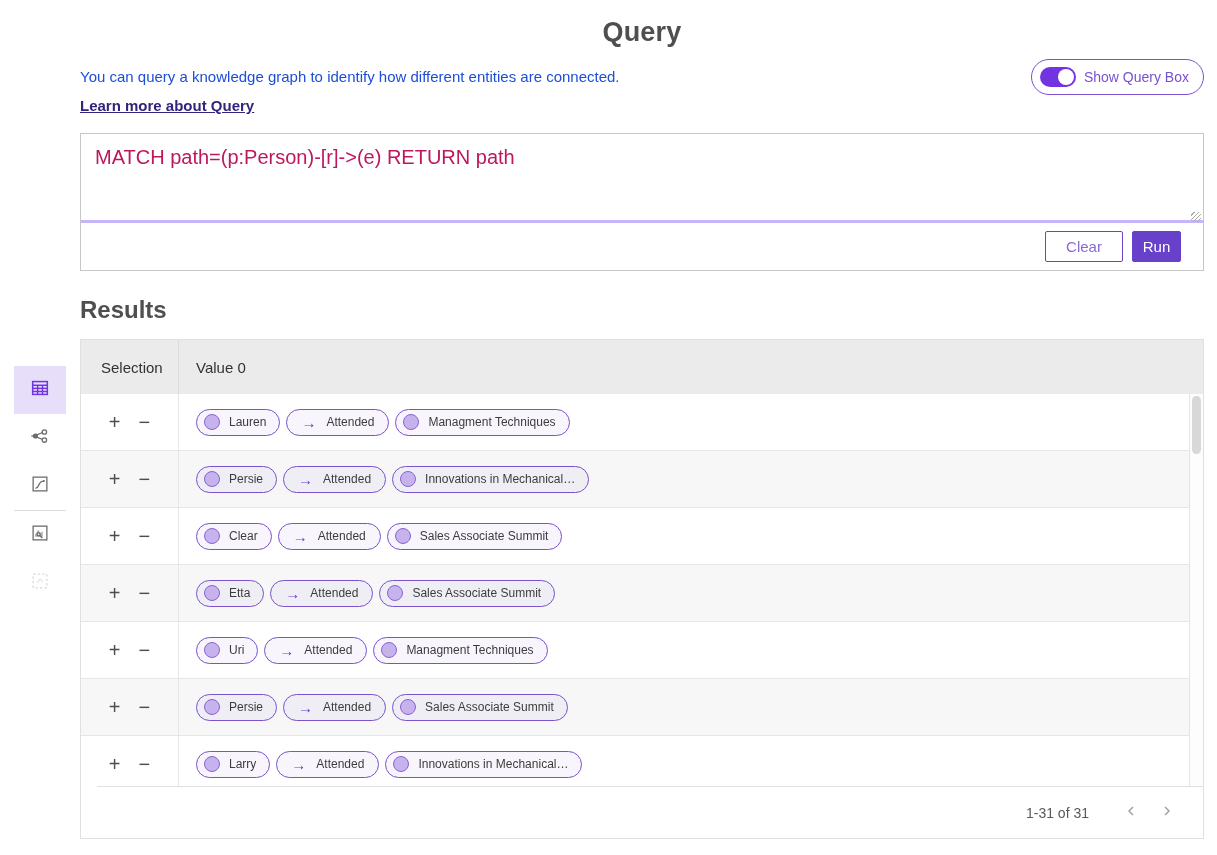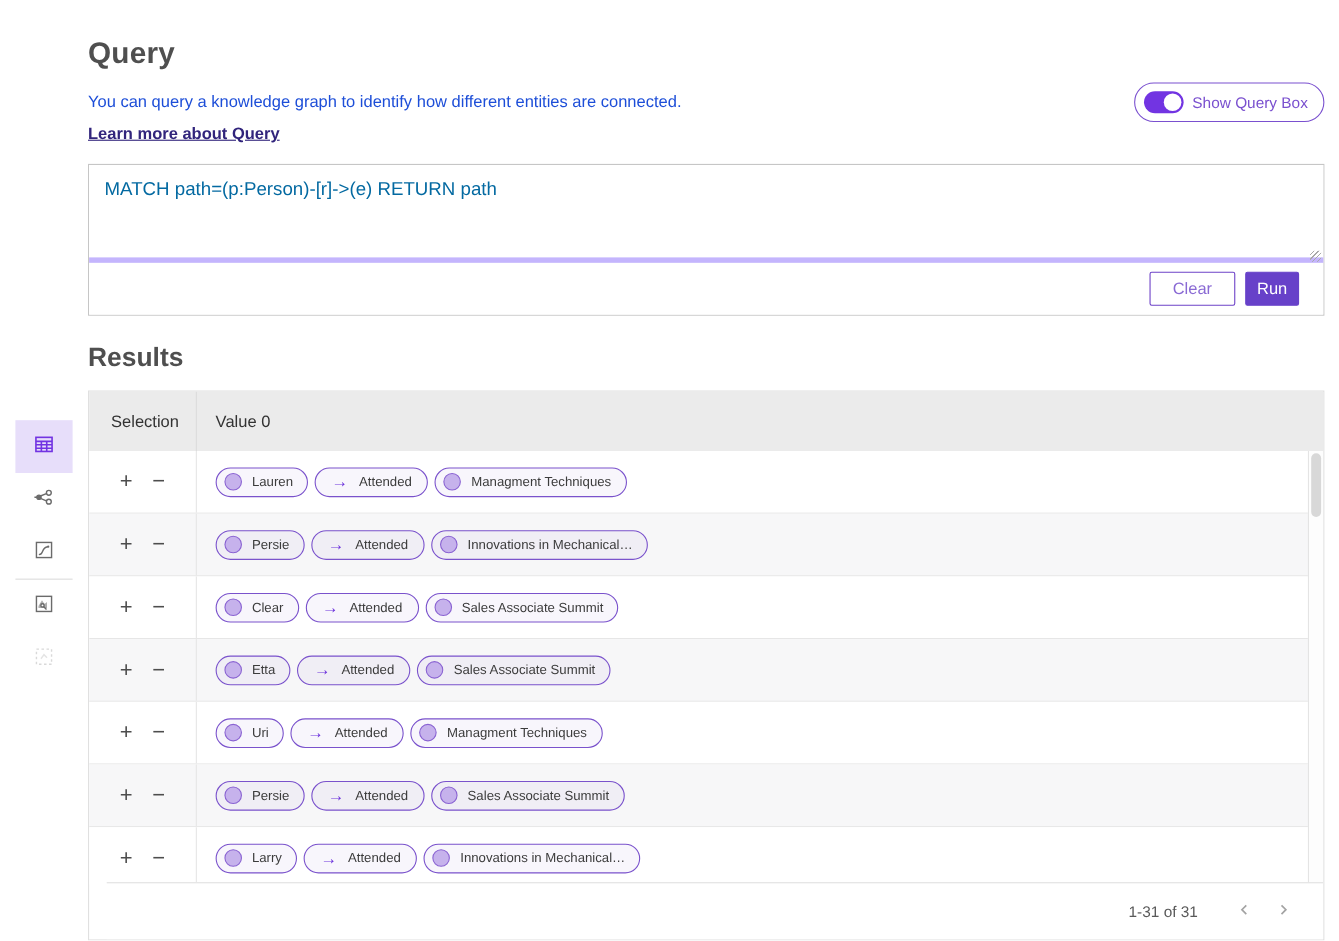--- a/index.html
+++ b/index.html
@@ -8,22 +8,22 @@
     width: 1217px; height: 855px;
     font-family: "Liberation Sans", sans-serif;
     color: #4a4a4a;
     overflow: hidden;
     position: relative;
   }
   .page { position: absolute; left: 0; top: 0; width: 1217px; height: 855px; }
   .content { position: absolute; left: 80px; top: 0; width: 1124px; }
 
   h1.page-title {
-    margin-top: 33px;
-    font-size: 27px; font-weight: 700; color: #4f4f4f; letter-spacing: .2px;
+    margin-top: 17px;
+    font-size: 27px; font-weight: 700; color: #4f4f4f; letter-spacing: .2px; text-align: center;
   }
   .intro-row { position: relative; margin-top: 20px; }
   .page-desc { font-size: 15px; color: #1d4ed8; }
   .learn-link {
     display: inline-block; margin-top: 12px;
     font-size: 15px; font-weight: 700; color: #31247c;
     text-decoration: underline; cursor: pointer;
   }
   .toggle-pill {
     position: absolute; right: 0; top: -9px;
@@ -41,23 +41,23 @@
     width: 16px; height: 16px; border-radius: 50%; background: #fff;
   }
   .toggle-label { font-size: 14px; color: #7a50cf; white-space: nowrap; }
 
   .query-container {
     position: relative; margin-top: 18px;
     border: 1px solid #c6c6c6; background: #fff;
   }
   .query-input {
     display: block; width: 100%; height: 89px; resize: none;
-    border: none; border-bottom: 5px solid #c4b5fd; outline: none;
+    border: none; border-bottom: 3px solid #c4b5fd; outline: none;
     padding: 12px 14px; font-family: "Liberation Sans", sans-serif;
-    font-size: 17px; color: #0369a1; background: #fff;
+    font-size: 20px; color: #be185d; background: #fff;
   }
   .resize-handle {
     position: absolute; right: 2px; top: 78px; width: 10px; height: 10px;
     background: repeating-linear-gradient(135deg, transparent 0 2px, #a9a9a9 2px 3px);
     pointer-events: none;
   }
   .query-footer {
     height: 47px; display: flex; justify-content: flex-end; align-items: center;
     gap: 9px; padding-right: 22px; background: #fff;
   }

